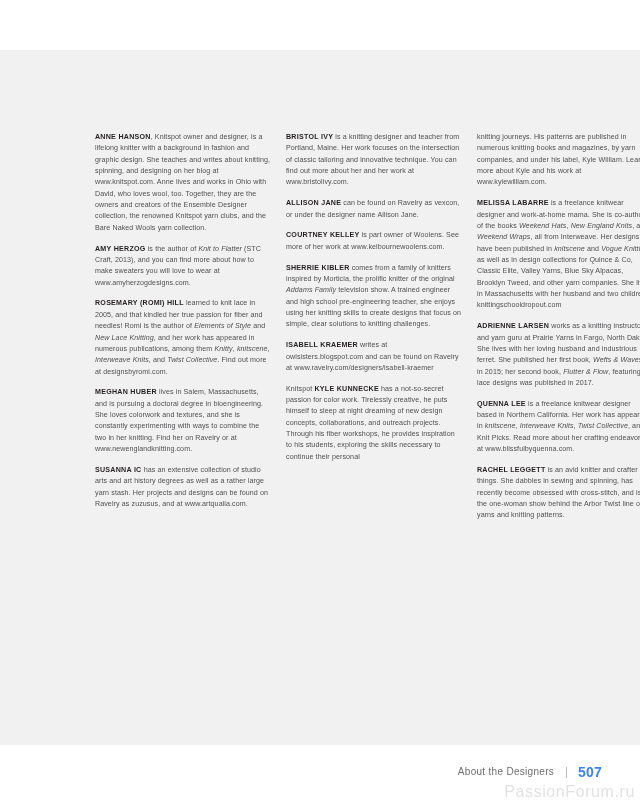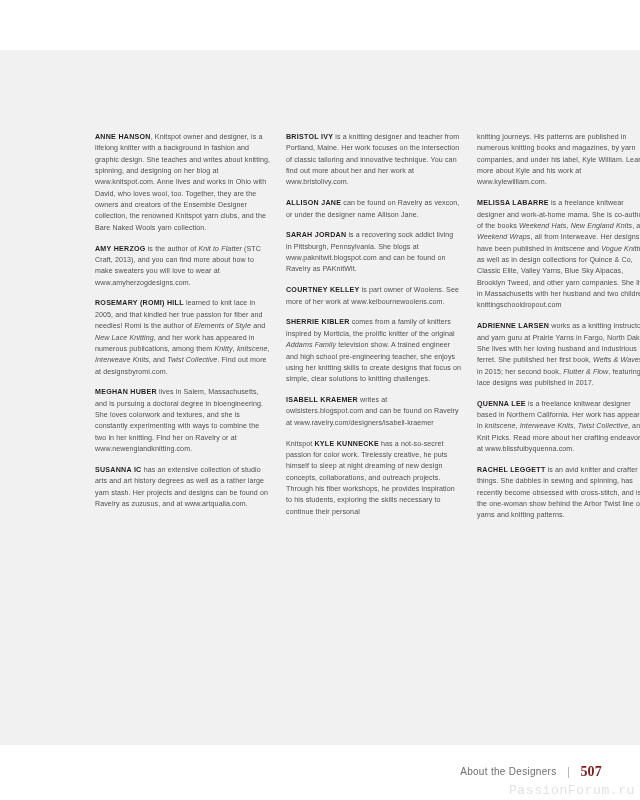--- a/index.html
+++ b/index.html
@@ -80,34 +80,34 @@
     display: inline-block;
     width: 1px;
     height: 11px;
     background: #b8b8b8;
     margin: 0 7px;
     vertical-align: middle;
     position: relative;
     top: 1px;
   }
   #footer .fpage {
-    font-family: Liberation Serif, serif;
+    font-family: Liberation Sans, sans-serif;
     font-weight: bold;
     font-size: 14px;
-    color: #7f1d1d;
+    color: #3b82f6;
     letter-spacing: 0.2px;
     vertical-align: middle;
     margin-top: 13px;
   }
   #watermark {
     position: absolute;
     right: 5px;
     top: 783px;
-    font-family: Liberation Mono, monospace;
-    font-size: 13px;
+    font-family: Liberation Sans, sans-serif;
+    font-size: 16px;
     letter-spacing: 0.6px;
     color: #e2e2e2;
     white-space: nowrap;
   }
 </style>
 </head>
 <body>
 
 <div id="page">
   <div id="page-panel"></div>
@@ -116,21 +116,20 @@
       <div class="column">
         <p class="bio"><span class="nm">ANNE HANSON</span><span>, Knitspot owner and designer, is a lifelong knitter with a background in fashion and graphic design. She teaches and writes about knitting, spinning, and designing on her blog at www.knitspot.com. Anne lives and works in Ohio with David, who loves wool, too. Together, they are the owners and creators of the Ensemble Designer collection, the renowned Knitspot yarn clubs, and the Bare Naked Wools yarn collection.</span></p>
         <p class="bio"><span class="nm">AMY HERZOG</span><span> is the author of </span><span class="it">Knit to Flatter</span><span> (STC Craft, 2013), and you can find more about how to make sweaters you will love to wear at www.amyherzogdesigns.com.</span></p>
         <p class="bio"><span class="nm">ROSEMARY (ROMI) HILL</span><span> learned to knit lace in 2005, and that kindled her true passion for fiber and needles! Romi is the author of </span><span class="it">Elements of Style</span><span> and </span><span class="it">New Lace Knitting</span><span>, and her work has appeared in numerous publications, among them </span><span class="it">Knitty</span><span>, </span><span class="it">knitscene</span><span>, </span><span class="it">Interweave Knits</span><span>, and </span><span class="it">Twist Collective</span><span>. Find out more at designsbyromi.com.</span></p>
         <p class="bio"><span class="nm">MEGHAN HUBER</span><span> lives in Salem, Massachusetts, and is pursuing a doctoral degree in bioengineering. She loves colorwork and textures, and she is constantly experimenting with ways to combine the two in her knitting. Find her on Ravelry or at www.newenglandknitting.com.</span></p>
         <p class="bio"><span class="nm">SUSANNA IC</span><span> has an extensive collection of studio arts and art history degrees as well as a rather large yarn stash. Her projects and designs can be found on Ravelry as zuzusus, and at www.artqualia.com.</span></p>
       </div>
       <div class="column">
         <p class="bio"><span class="nm">BRISTOL IVY</span><span> is a knitting designer and teacher from Portland, Maine. Her work focuses on the intersection of classic tailoring and innovative technique. You can find out more about her and her work at www.bristolivy.com.</span></p>
         <p class="bio"><span class="nm">ALLISON JANE</span><span> can be found on Ravelry as vexcon, or under the designer name Allison Jane.</span></p>
-        <p class="bio"><span class="nm">SARAH JORDAN</span><span> is a recovering sock addict living in Pittsburgh, Pennsylvania. She blogs at www.paknitwit.blogspot.com and can be found on Ravelry as PAKnitWit.</span></p>
         <p class="bio"><span class="nm">COURTNEY KELLEY</span><span> is part owner of Woolens. See more of her work at www.kelbournewoolens.com.</span></p>
         <p class="bio"><span class="nm">SHERRIE KIBLER</span><span> comes from a family of knitters inspired by Morticia, the prolific knitter of the original </span><span class="it">Addams Family</span><span> television show. A trained engineer and high school pre-engineering teacher, she enjoys using her knitting skills to create designs that focus on simple, clear solutions to knitting challenges.</span></p>
         <p class="bio"><span class="nm">ISABELL KRAEMER</span><span> writes at owlsisters.blogspot.com and can be found on Ravelry at www.ravelry.com/designers/isabell-kraemer</span></p>
         <p class="bio"><span>Knitspot </span><span class="nm">KYLE KUNNECKE</span><span> has a not-so-secret passion for color work. Tirelessly creative, he puts himself to sleep at night dreaming of new design concepts, collaborations, and outreach projects. Through his fiber workshops, he provides inspiration to his students, exploring the skills necessary to continue their personal</span></p>
       </div>
       <div class="column">
         <p class="bio"><span>knitting journeys. His patterns are published in numerous knitting books and magazines, by yarn companies, and under his label, Kyle William. Learn more about Kyle and his work at www.kylewilliam.com.</span></p>
         <p class="bio"><span class="nm">MELISSA LABARRE</span><span> is a freelance knitwear designer and work-at-home mama. She is co-author of the books </span><span class="it">Weekend Hats</span><span>, </span><span class="it">New England Knits</span><span>, and </span><span class="it">Weekend Wraps</span><span>, all from Interweave. Her designs have been published in </span><span class="it">knitscene</span><span> and </span><span class="it">Vogue Knitting</span><span> as well as in design collections for Quince &amp; Co, Classic Elite, Valley Yarns, Blue Sky Alpacas, Brooklyn Tweed, and other yarn companies. She lives in Massachusetts with her husband and two children. knittingschooldropout.com</span></p>
         <p class="bio"><span class="nm">ADRIENNE LARSEN</span><span> works as a knitting instructor and yarn guru at Prairie Yarns in Fargo, North Dakota. She lives with her loving husband and industrious ferret. She published her first book, </span><span class="it">Wefts &amp; Waves</span><span>, in 2015; her second book, </span><span class="it">Flutter &amp; Flow</span><span>, featuring lace designs was published in 2017.</span></p>
         <p class="bio"><span class="nm">QUENNA LEE</span><span> is a freelance knitwear designer based in Northern California. Her work has appeared in </span><span class="it">knitscene</span><span>, </span><span class="it">Interweave Knits</span><span>, </span><span class="it">Twist Collective</span><span>, and Knit Picks. Read more about her crafting endeavors at www.blissfulbyquenna.com.</span></p>

